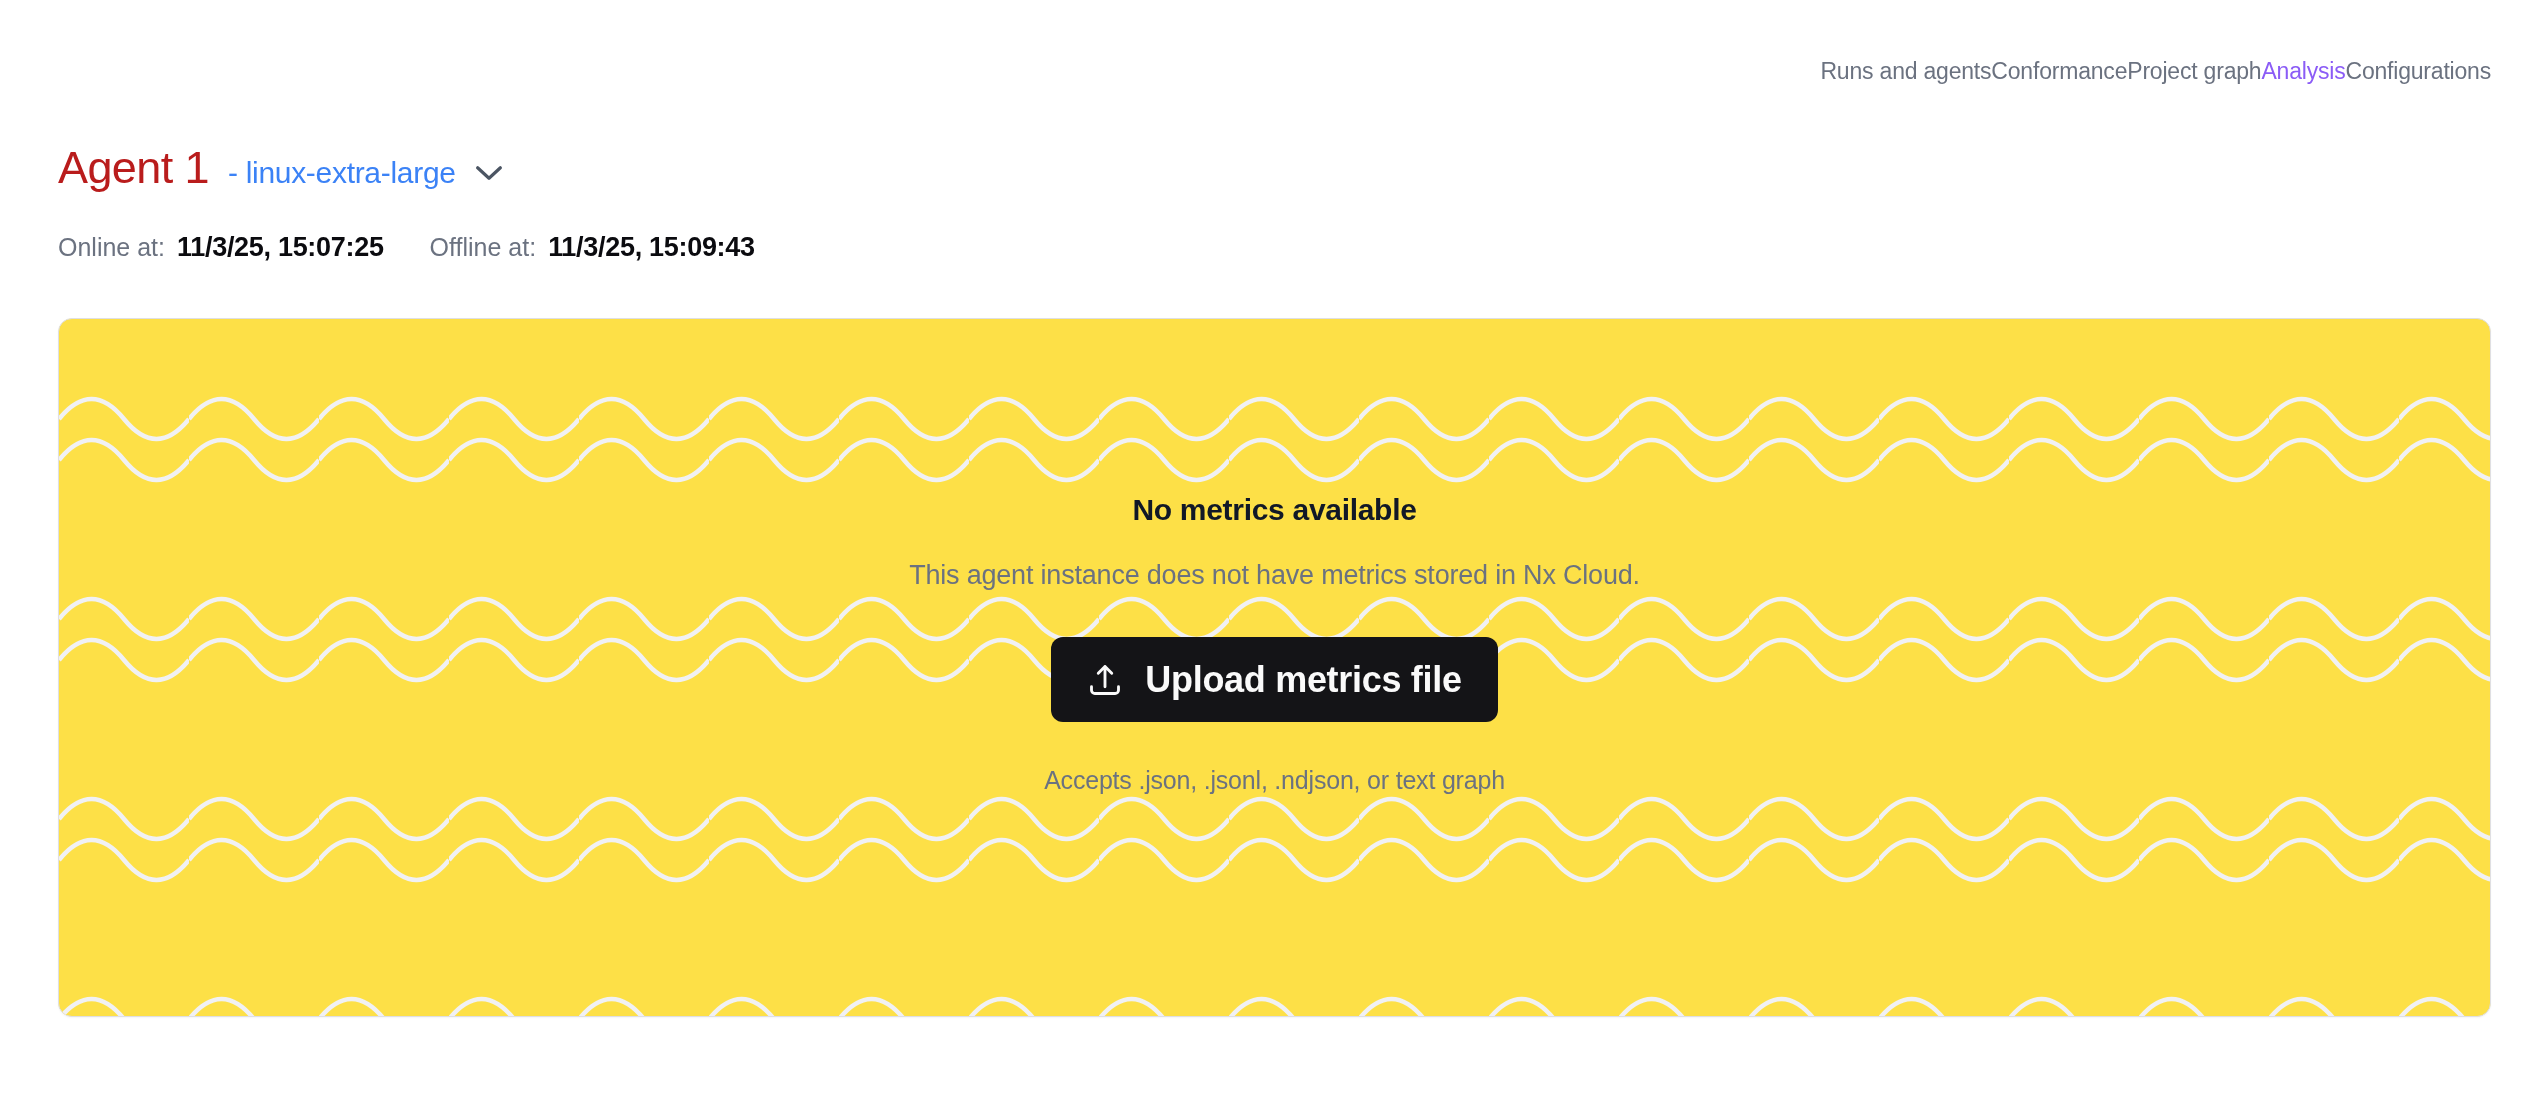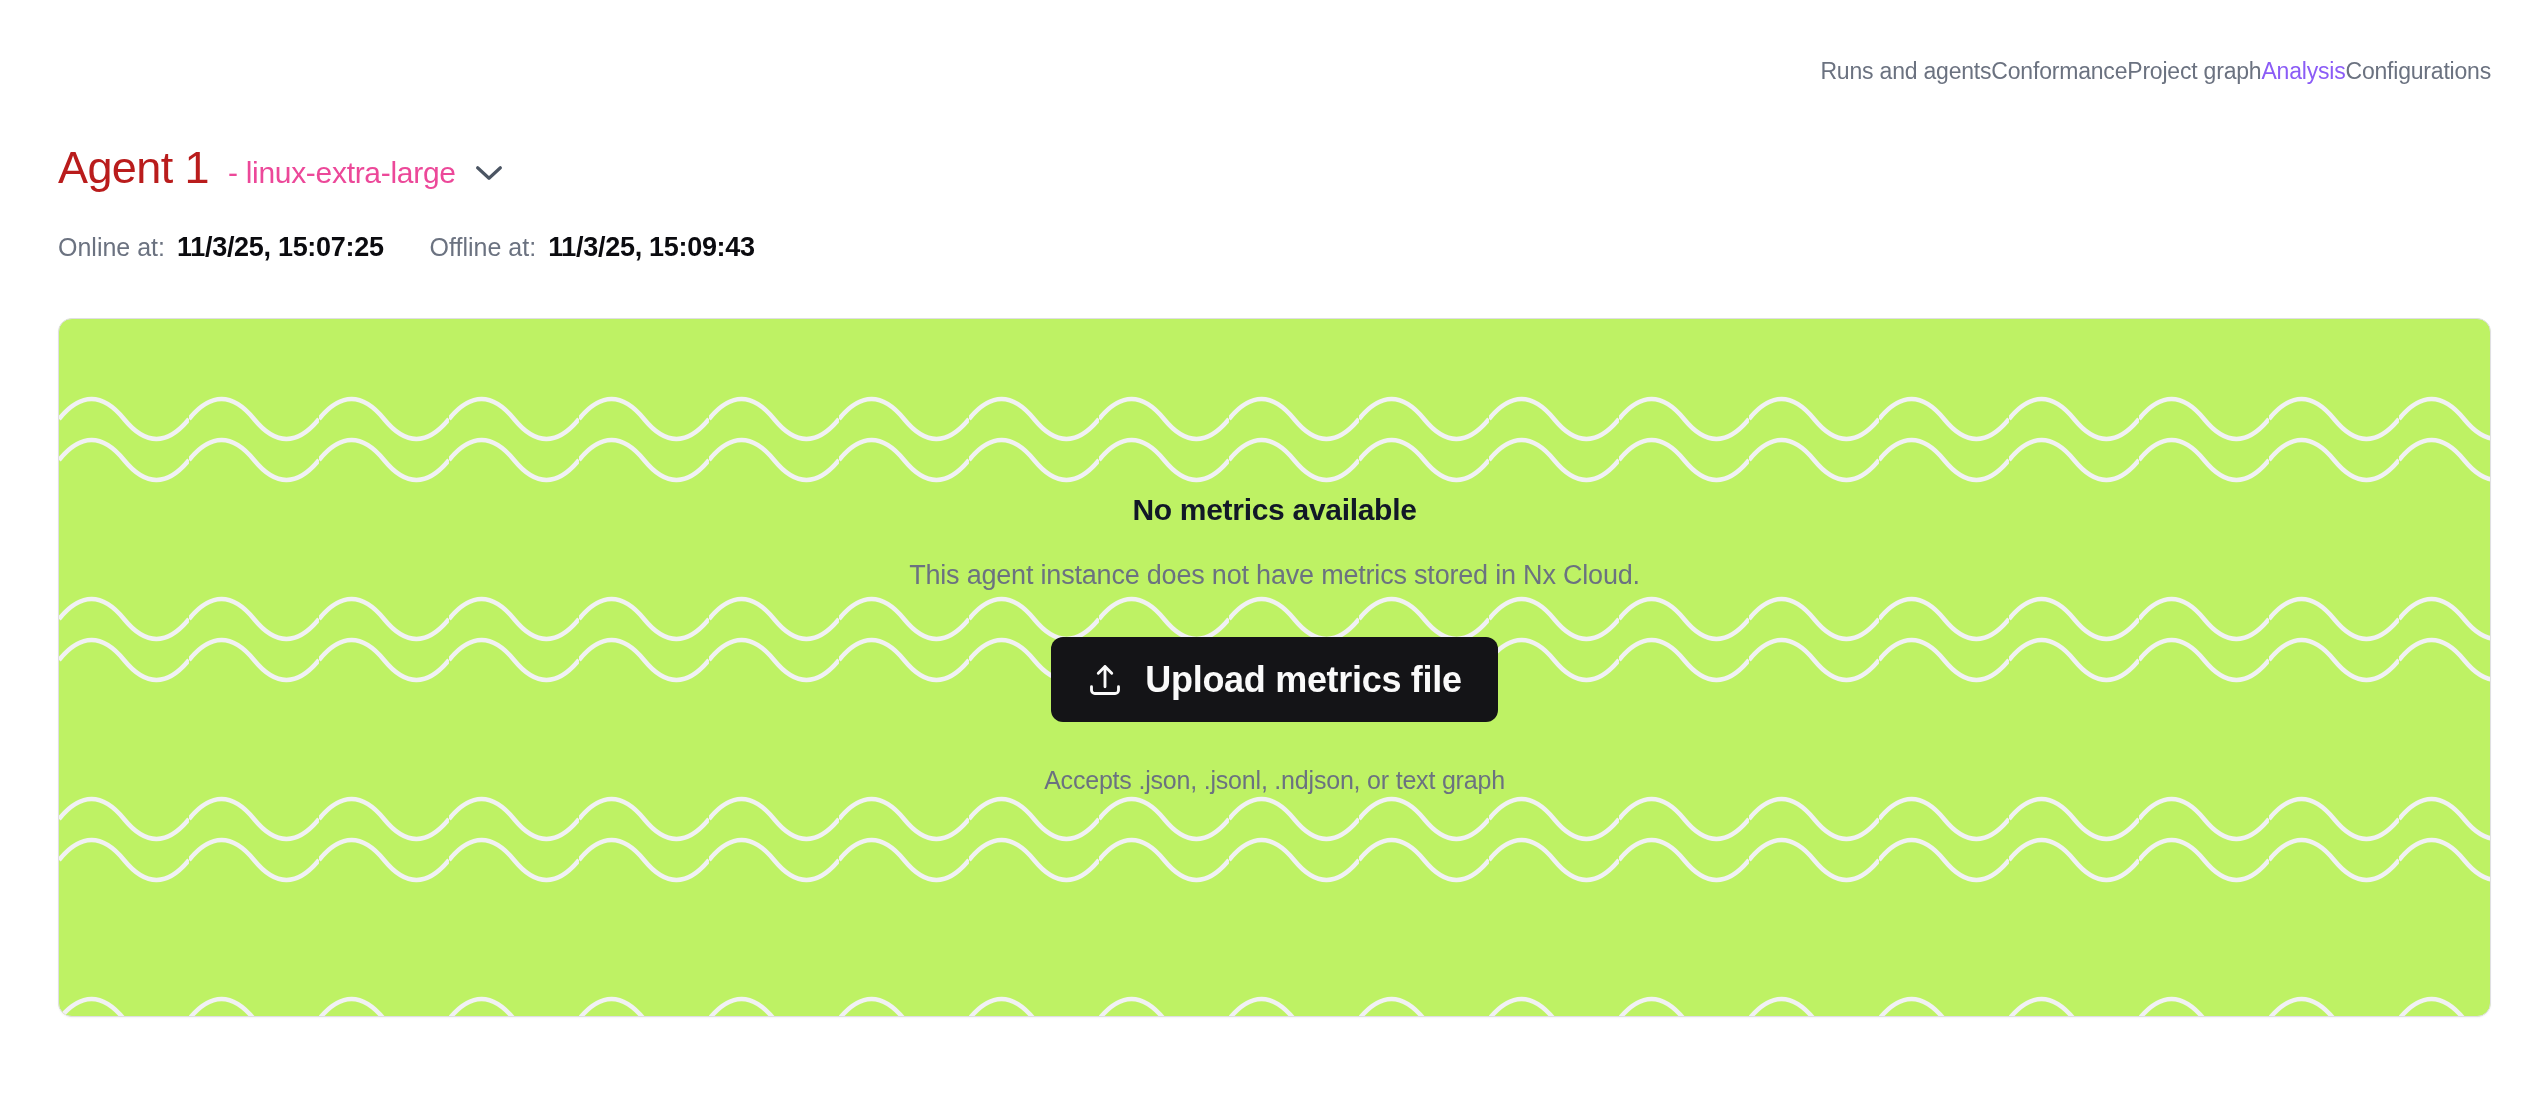--- a/index.html
+++ b/index.html
@@ -27,42 +27,42 @@
     position:absolute; top:142px; left:58px;
     display:flex; align-items:baseline;
   }
   .page-title {
     font-size:45px; line-height:52px; font-weight:400;
     color:#b91c1c; letter-spacing:-0.6px;
   }
   .agent-subtitle {
     margin-left:19px;
     font-size:30px; line-height:38px;
-    color:#ec4899; letter-spacing:-0.3px;
+    color:#3b82f6; letter-spacing:-0.3px;
   }
   .chev {
     align-self:center; margin-left:12px; margin-top:10px;
     display:inline-flex; cursor:pointer;
   }
 
   
   .timestamps {
     position:absolute; top:230px; left:58px;
     display:flex; gap:46px;
     font-size:25px; line-height:34px;
   }
   .ts { display:flex; align-items:flex-start; }
   .ts-label { color:#6b7280; }
   .ts-value { margin-left:12px; color:#0b0b0f; font-weight:600; font-size:27px; letter-spacing:-0.3px; }
 
   
   .card {
     position:absolute; top:318px; left:58px;
     width:2433px; height:699px;
-    background:#bef264;
+    background:#fde047;
     border:1.5px solid #dfdfe2;
     border-radius:14px;
     overflow:hidden;
     box-shadow:0 1px 2px rgba(0,0,0,0.04);
   }
   .waves { position:absolute; inset:0; width:100%; height:100%; display:block; }
   .card-content {
     position:relative; z-index:1;
     display:flex; flex-direction:column; align-items:center;
     padding-top:172px;

